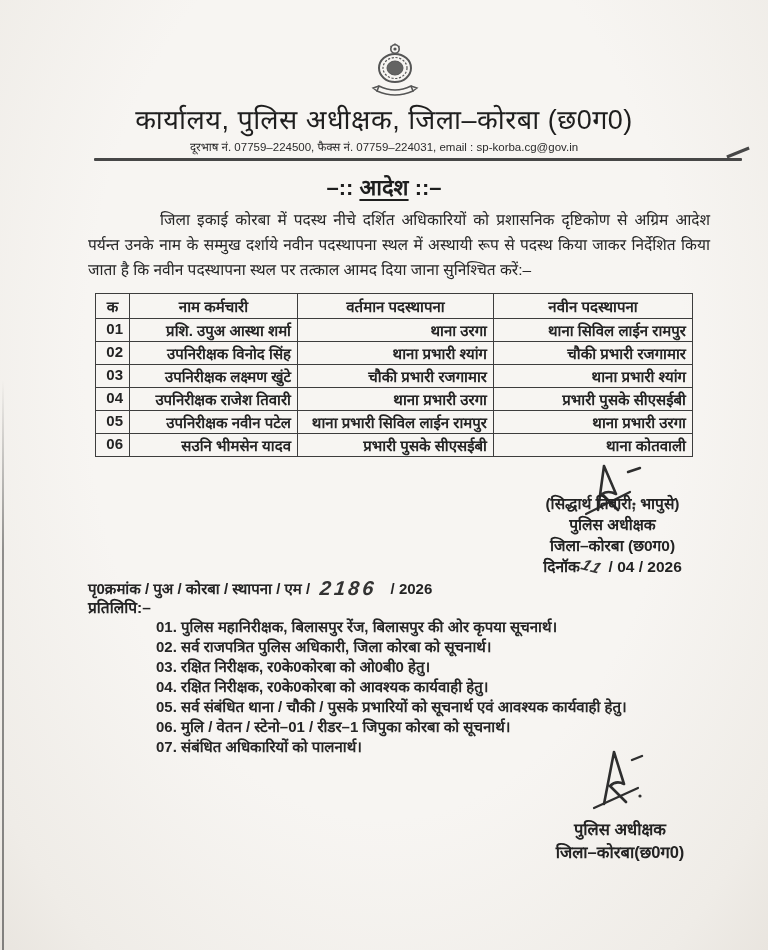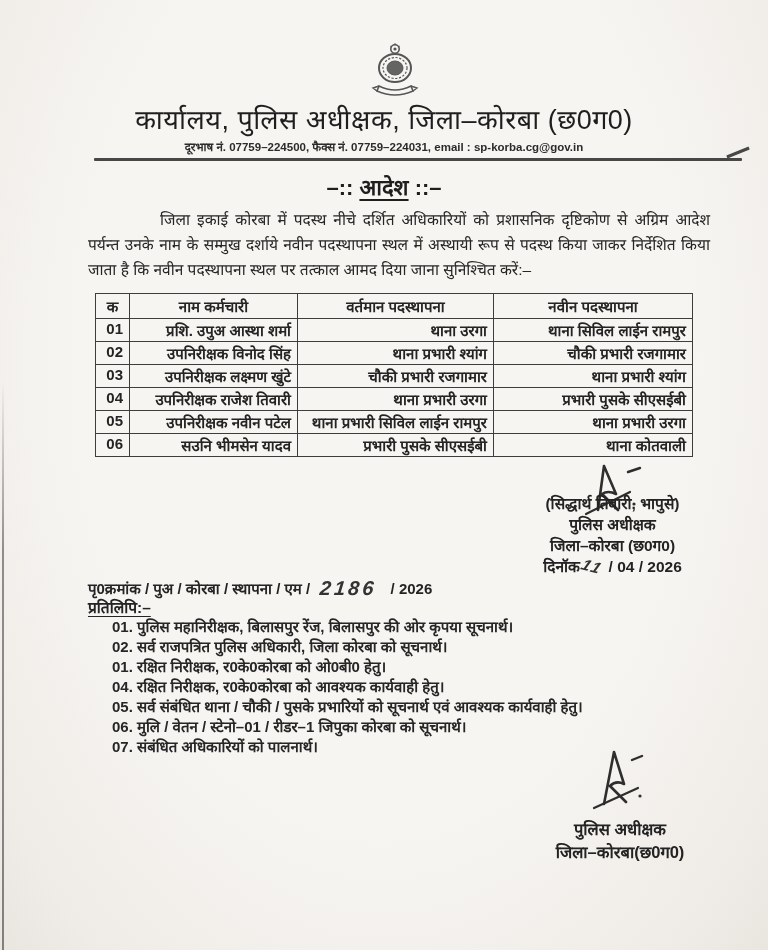--- a/index.html
+++ b/index.html
@@ -18,21 +18,21 @@
     background:linear-gradient(to bottom, rgba(70,70,70,0), rgba(60,60,60,.55) 30%, rgba(60,60,60,.6));
   }
   .logo { position:absolute; left:369px; top:42px; width:52px; height:58px; }
   .office-title {
     position:absolute; top:100px; left:60px; width:648px;
     text-align:center; font-size:27px; font-weight:normal; letter-spacing:.5px;
     color:#1e1e1e;
   }
   .contact-line {
     position:absolute; top:139px; left:60px; width:648px;
-    text-align:center; font-size:11.5px; font-weight:bold; color:#2b2b2b;
+    text-align:center; font-size:11.5px; font-weight:normal; color:#2b2b2b;
   }
   .header-rule {
     position:absolute; top:158px; left:94px; width:648px; height:3px;
     background:#474747; border-radius:1px;
   }
   .header-rule-tail {
     position:absolute; top:151px; left:726px; width:24px; height:3px;
     background:#474747; transform:rotate(-22deg);
   }
   .order-heading {
@@ -71,25 +71,25 @@
   .ref-line {
     position:absolute; left:88px; top:576px; font-size:15px; font-weight:bold;
     white-space:nowrap; color:#242424;
   }
   .handwritten-number {
     display:inline-block; font-size:20px; font-style:italic; font-weight:600;
     letter-spacing:3px; transform:skewX(-6deg); margin:0 14px 0 10px; position:relative; top:1px; color:#333;
   }
   .copy-heading {
     position:absolute; left:88px; top:596px; font-size:15.5px; font-weight:bold;
-    text-decoration:underline; text-underline-offset:3px;
+    text-underline-offset:3px;
   }
   .copy-list { position:absolute; left:112px; top:619px; width:606px; }
   .copy-list .copy-item {
-    font-size:15px; font-weight:600; line-height:16px; margin-bottom:4px; color:#262626;
+    font-size:15px; font-weight:600; line-height:16px; margin-bottom:4px; color:#262626;margin-left:44px;
   }
   .sig-svg-2 { position:absolute; left:584px; top:748px; width:68px; height:64px; }
   .sig-block-2 {
     position:absolute; left:515px; top:818px; width:210px;
     text-align:center; font-size:16.5px; font-weight:bold; line-height:23px; color:#232323;
   }
   .emblem-stroke { stroke:#555; fill:none; }
 </style>
 </head>
 <body>
@@ -195,21 +195,21 @@
     <div class="date-line"><span>दिनॉक</span><span class="handwritten-day">11</span><span>/ 04 / 2026</span></div>
   </div>
 
   <div class="ref-line"><span>पृ0क्रमांक / पुअ / कोरबा / स्थापना / एम /</span><span class="handwritten-number">2186</span><span>/ 2026</span></div>
 
   <div class="copy-heading">प्रतिलिपि:–</div>
 
   <div class="copy-list">
       <div class="copy-item">01. पुलिस महानिरीक्षक, बिलासपुर रेंज, बिलासपुर की ओर कृपया सूचनार्थ।</div>
       <div class="copy-item">02. सर्व राजपत्रित पुलिस अधिकारी, जिला कोरबा को सूचनार्थ।</div>
-      <div class="copy-item">01. रक्षित निरीक्षक, र0के0कोरबा को ओ0बी0 हेतु।</div>
+      <div class="copy-item">03. रक्षित निरीक्षक, र0के0कोरबा को ओ0बी0 हेतु।</div>
       <div class="copy-item">04. रक्षित निरीक्षक, र0के0कोरबा को आवश्यक कार्यवाही हेतु।</div>
       <div class="copy-item">05. सर्व संबंधित थाना / चौकी / पुसके प्रभारियों को सूचनार्थ एवं आवश्यक कार्यवाही हेतु।</div>
       <div class="copy-item">06. मुलि / वेतन / स्टेनो–01 / रीडर–1 जिपुका कोरबा को सूचनार्थ।</div>
       <div class="copy-item">07. संबंधित अधिकारियों को पालनार्थ।</div>
     </div>
 
   <div class="sig-svg-2">
     <svg viewBox="0 0 68 64" xmlns="http://www.w3.org/2000/svg">
       <path d="M30 4 L20 56 M30 4 L40 36 Q32 32 26 38 L42 54" stroke="#2e2e2e" stroke-width="2.6" fill="none" stroke-linecap="round" stroke-linejoin="round"></path>
       <path d="M10 60 L54 40" stroke="#2e2e2e" stroke-width="2.2" fill="none" stroke-linecap="round"></path>

